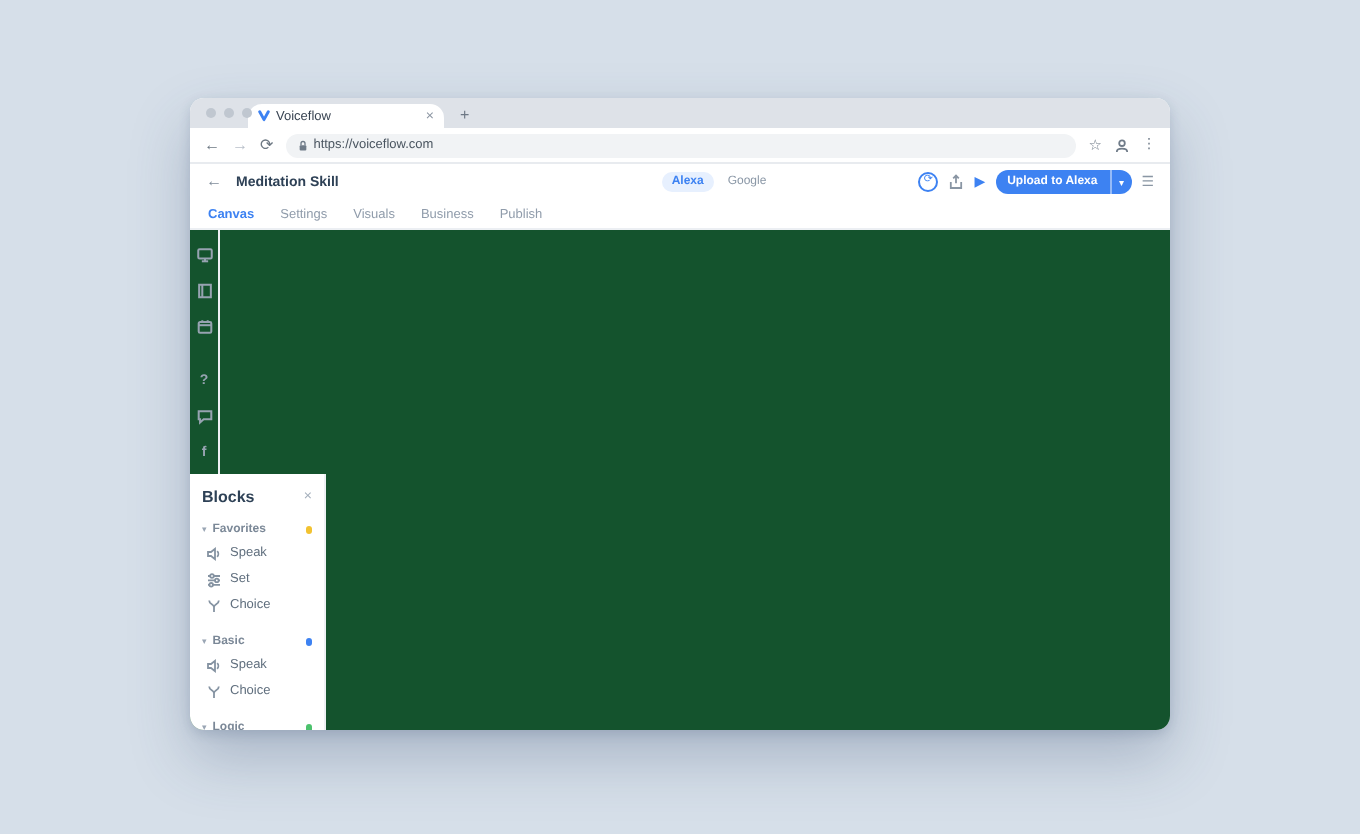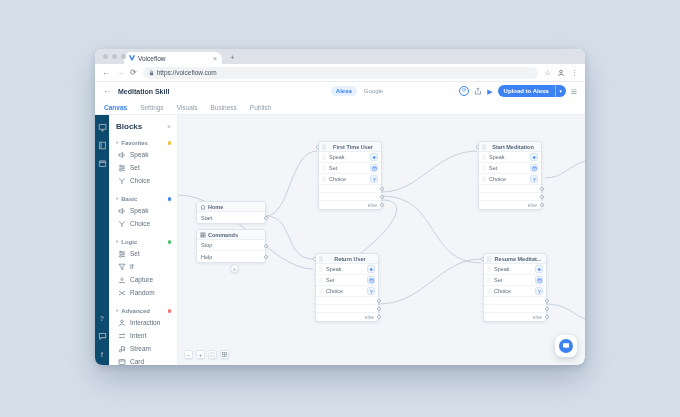--- a/index.html
+++ b/index.html
@@ -40,21 +40,21 @@
   .upload-label{font-size:6px;color:#fff;font-weight:700;padding:0 6px;display:flex;align-items:center;white-space:nowrap;}
   .upload-caret{width:11px;border-left:1px solid rgba(255,255,255,.45);color:#fff;font-size:5px;display:flex;align-items:center;justify-content:center;}
   .hamb{font-size:7px;color:#8a96a4;line-height:1;}
 
   
   .subnav{height:15px;display:flex;align-items:center;gap:13px;padding:0 9px;border-bottom:1px solid #eceff3;background:#fff;}
   .snav{font-size:6.5px;color:#909cab;white-space:nowrap;}
   .snav.active{color:#3d82f2;font-weight:700;}
 
   
-  .appbody{display:flex;height:250px;background:#0c4a6e;}
+  .appbody{display:flex;height:250px;background:#14532d;flex-direction:column;}
   .iconstrip{width:15px;border-right:1px solid #eef1f4;display:flex;flex-direction:column;align-items:center;padding:8px 0 6px;gap:9px;flex:none;}
   .strip-spacer{flex:1;}
   .strip-ic{width:9px;height:9px;color:#97a3b1;display:flex;align-items:center;justify-content:center;font-size:7px;font-weight:700;line-height:1;}
 
   .blockspanel{width:68px;border-right:1px solid #eef1f4;padding:7px 6px 0;background:#fff;flex:none;overflow:hidden;}
   .panelhead{display:flex;align-items:center;}
   .panel-title{font-size:8px;font-weight:700;color:#2e4156;}
   .panel-close{margin-left:auto;font-size:7px;color:#a2adba;line-height:1;}
   .bsec{margin-top:7px;display:flex;align-items:center;gap:3px;height:10px;}
   .chev{font-size:4.5px;color:#9aa6b4;line-height:1;}

